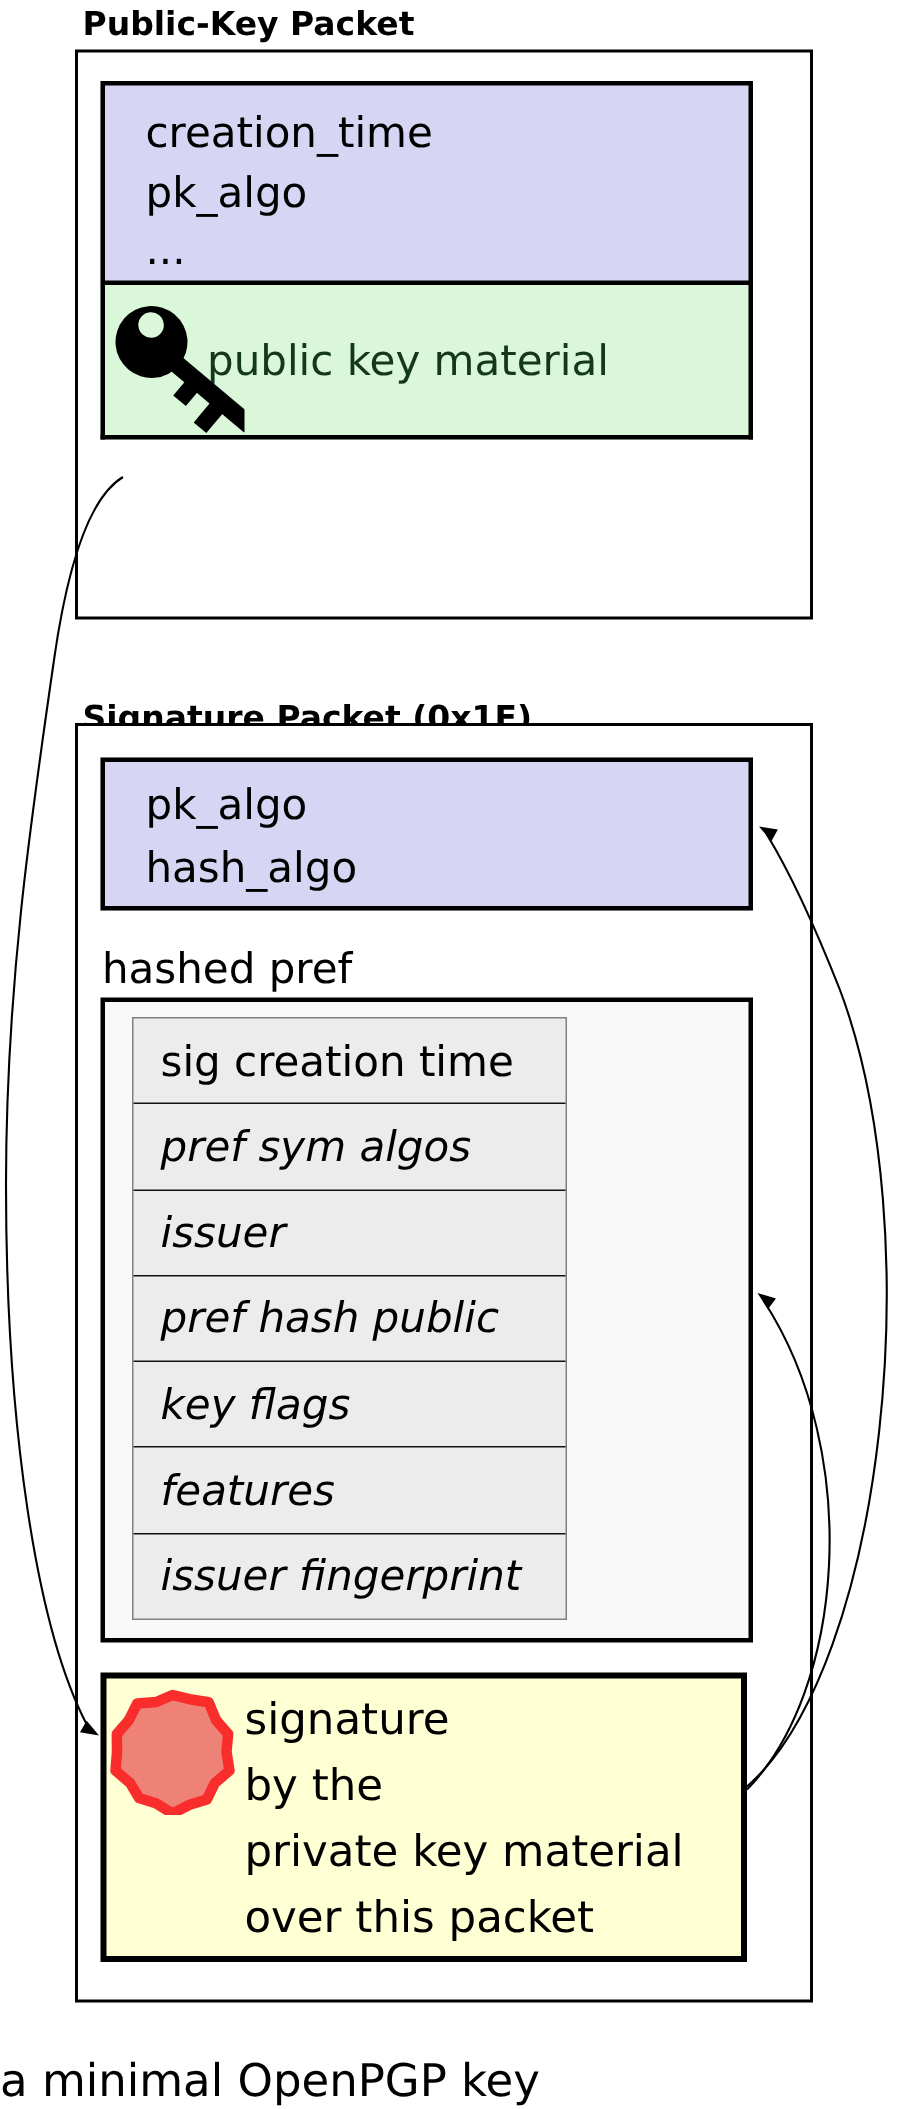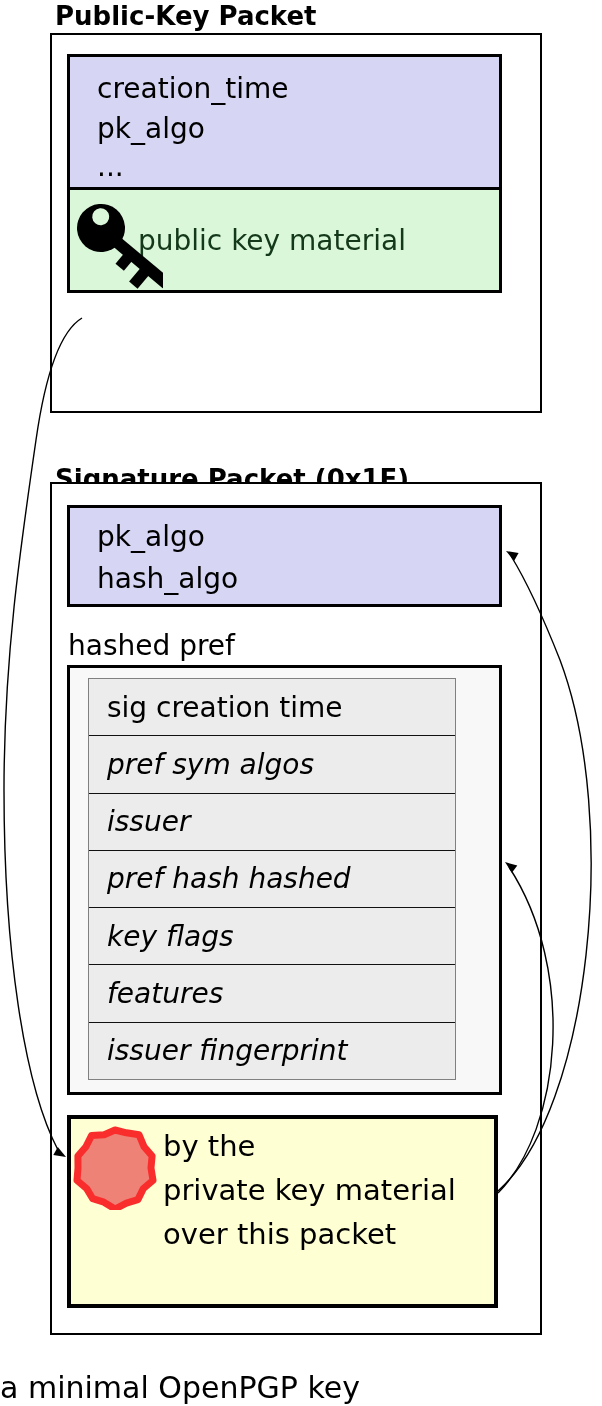--- a/index.html
+++ b/index.html
@@ -2,21 +2,21 @@
 <html><head>
 <meta charset="utf-8">
 <style>
   html,body{margin:0;padding:0;background:#ffffff;}
   #stage{
     position:relative;width:602px;height:1406px;background:#ffffff;
     font-family:"DejaVu Sans","Liberation Sans",sans-serif;color:#000;overflow:hidden;
   }
   .abs{position:absolute;}
   .pktTitle{
-    font-size:26px;font-weight:700;line-height:33px;display:inline-block;
+    font-size:22px;font-weight:700;line-height:33px;display:inline-block;
     border-bottom:3px solid #000;padding-bottom:1px;white-space:nowrap;
   }
   .outerBox{background:#fff;border:2px solid #000;}
   .fieldBox{background:#d6d6f4;border:3px solid #000;box-sizing:border-box;font-size:28px;}
   .fieldBox .fl{padding-left:27px;}
   .matBox{background:#daf7da;border:3px solid #000;border-top-width:0;box-sizing:border-box;
     display:flex;align-items:center;}
   .matLabel{color:#14381a;font-size:28px;margin-left:8px;}
   .hashedLabel{font-size:28px;line-height:32px;}
   .hashedBox{background:#f8f8f8;border:3px solid #000;box-sizing:border-box;}
@@ -70,39 +70,40 @@
 
   <div class="abs fieldBox" style="left:67px;top:505px;width:435px;height:102px;padding-top:8px;">
     <div class="fl" style="line-height:42px;">pk_algo</div>
     <div class="fl" style="line-height:42px;">hash_algo</div>
   </div>
 
   <div class="abs hashedLabel" style="left:68px;top:630px;">hashed pref</div>
 
   <div class="abs hashedBox" style="left:67px;top:665px;width:435px;height:430px;"></div>
 
-  <div class="abs rows" style="left:88px;top:678px;width:368px;height:402px;">
+  <div class="abs rows" style="left:88px;top:678px;width:290px;height:402px;">
     <div class="row">sig creation time</div>
     <div class="row">pref sym algos</div>
     <div class="row">issuer</div>
-    <div class="row">pref hash hashed</div>
+    <div class="row">pref hash public</div>
     <div class="row">key flags</div>
     <div class="row">features</div>
     <div class="row">issuer fingerprint</div>
   </div>
 
   <div class="abs sigBox" style="left:67px;top:1115px;width:431px;height:193px;"></div>
 
   <span class="abs" style="left:73px;top:1126px;width:84px;height:84px;">
     <svg width="84" height="84" viewBox="0 0 84 84">
       <polygon points="78,42 80,54.4 70.3,62.6 64.9,73.6 53.4,77.2 42,83 30.9,76.2 19.7,72.7 13.7,62.6 4,54.4 5,42 4.9,30 12.9,20.8 18.5,9.6 31.2,8.7 42,4 53.4,6.8 66.1,8.8 71.1,20.8 79.1,30" fill="#ee8277" stroke="#fa2d2d" stroke-width="7" stroke-linejoin="round"></polygon>
     </svg>
   </span>
 
   <div class="abs sigText" style="left:163px;top:1124px;">
+    <div>signature</div>
     <div>by the</div>
     <div>private key material</div>
     <div>over this packet</div>
   </div>
 
   <div class="abs caption" style="left:0px;top:1370px;">a minimal OpenPGP key</div>
 
   <svg class="abs arrowLayer" width="602" height="1406" viewBox="0 0 602 1406" style="left:0;top:0;">
 
     <path d="M 82 318 C 62 330 46 370 36 440 C 20 550 4 660 4 790 C 4 950 24 1085 58 1150" fill="none" stroke="#000" stroke-width="1.4"></path>

